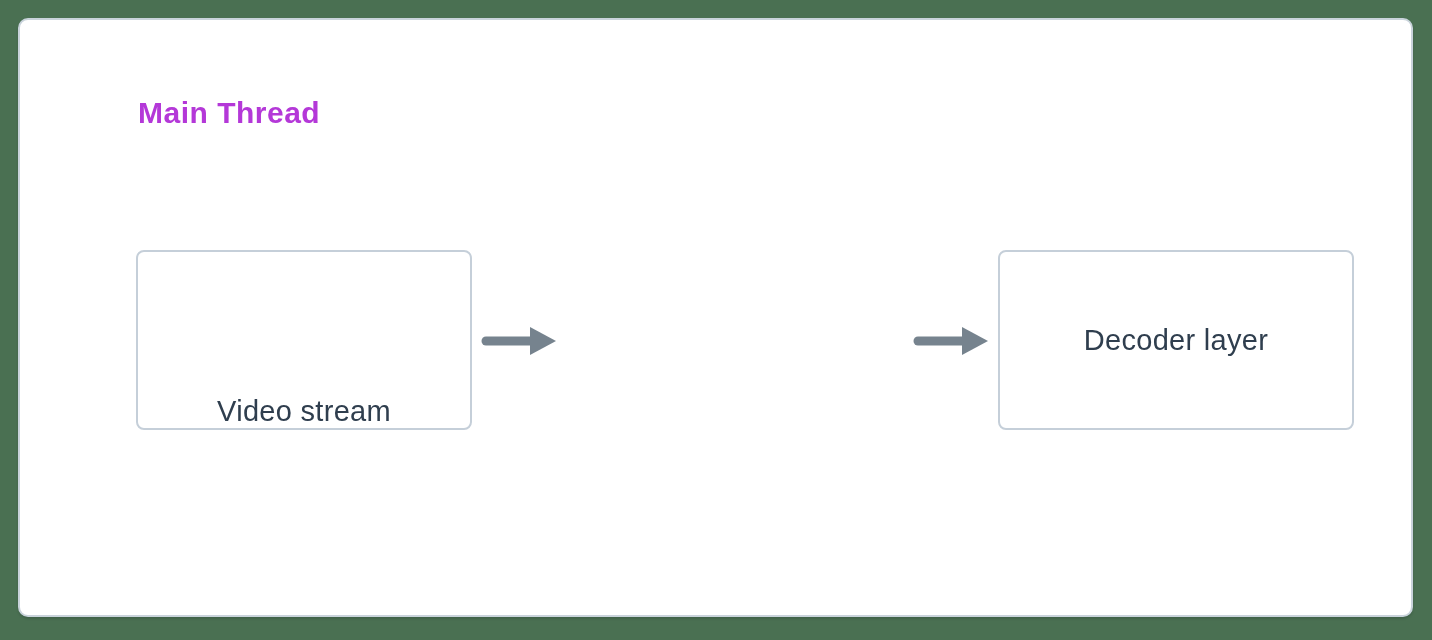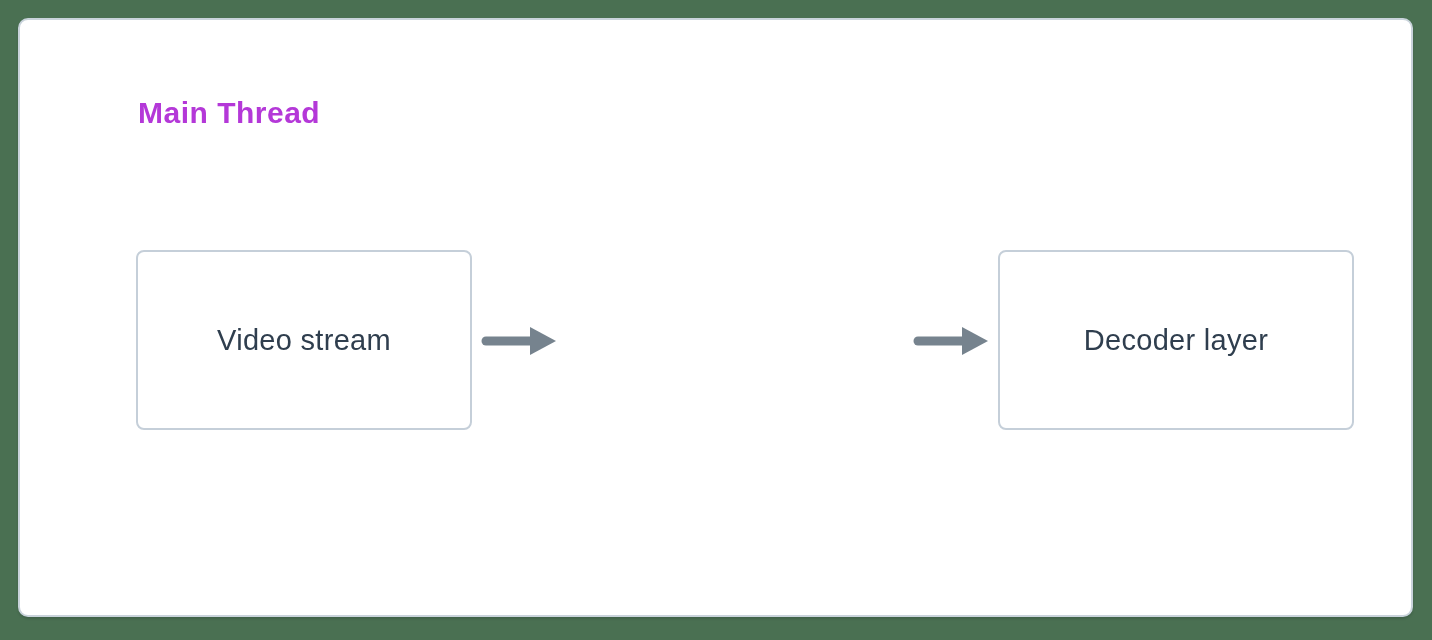--- a/index.html
+++ b/index.html
@@ -45,21 +45,21 @@
     border-radius: 8px;
     box-sizing: border-box;
     display: flex;
     align-items: center;
     justify-content: center;
     font-size: 29px;
     letter-spacing: 0.3px;
     color: #2f3e4e;
     white-space: nowrap;
   }
-  .node-1 { left: 116px; width: 336px; }
+  .node-1 { left: 116px; width: 336px; align-items: flex-end; }
   .node-2 { left: 547px; width: 339px; }
   .node-3 { left: 978px; width: 356px; }
   .arrow {
     position: absolute;
     top: 301px;
     width: 82px;
     height: 40px;
   }
   .arrow-1 { left: 458px; }
   .arrow-2 { left: 890px; }

